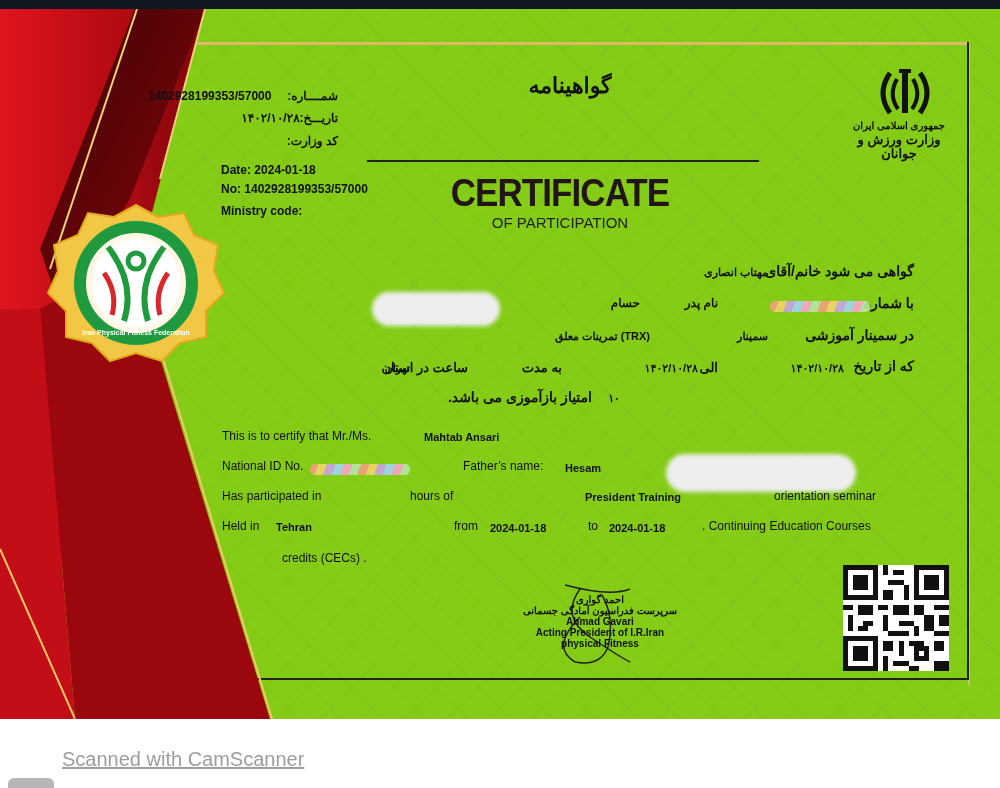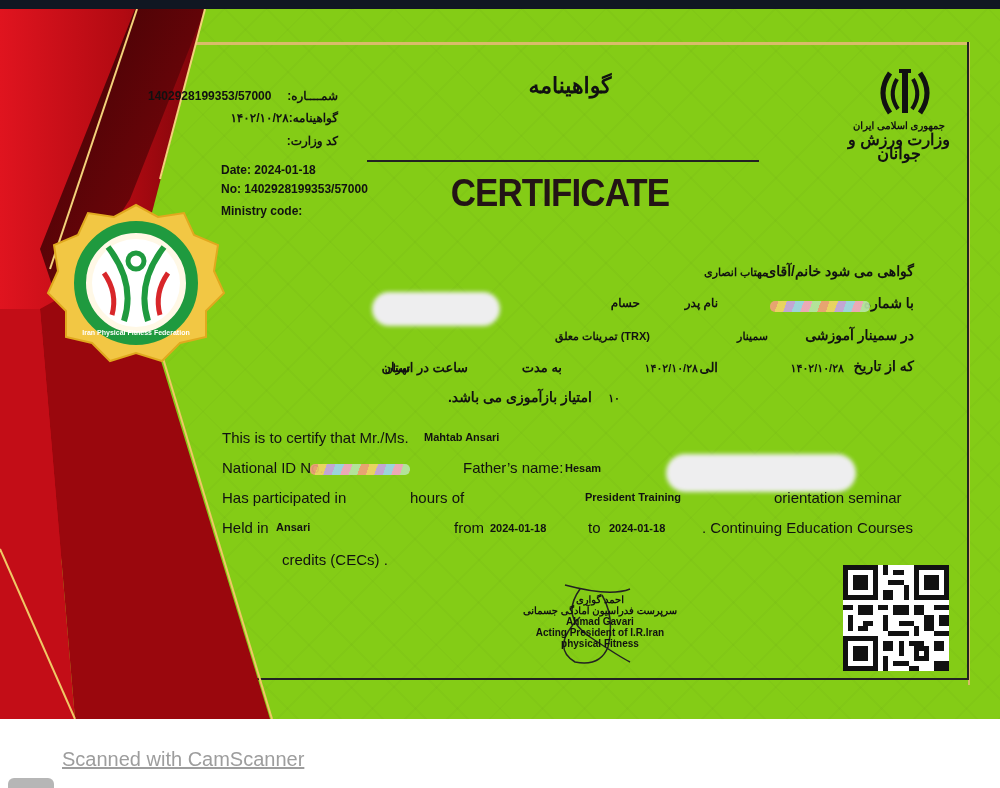--- a/index.html
+++ b/index.html
@@ -17,21 +17,21 @@
   .en-meta { position:absolute; left:221px; font-size:12px; color:#111; font-weight:bold; }
   .title-fa-small { position:absolute; left:470px; top:64px; width:200px; text-align:center; font-size:22px; font-weight:bold; color:#111; }
   .title-fa-big { position:absolute; left:400px; top:90px; width:340px; text-align:center; font-size:38px; font-weight:900; color:#111; letter-spacing:-1px; }
   .title-rule { position:absolute; left:367px; top:151px; width:392px; height:2px; background:#222; }
   .title-en { position:absolute; left:400px; top:163px; width:320px; text-align:center; font-size:38px; font-weight:bold; color:#231416; letter-spacing:-1px; transform:scaleX(0.92); }
   .subtitle-en { position:absolute; left:440px; top:205px; width:240px; text-align:center; font-size:15px; color:#222; }
   .emblem { position:absolute; left:872px; top:58px; width:66px; }
   .emblem-text { position:absolute; left:840px; top:110px; width:118px; text-align:center; font-size:10px; font-weight:bold; color:#111; line-height:14px; }
   .fa-line { position:absolute; right:86px; font-size:14px; font-weight:bold; color:#111; direction:rtl; }
   .fa-val { position:absolute; font-size:11px; font-weight:bold; color:#111; direction:rtl; }
-  .en-line { position:absolute; font-size:15px; color:#111; }
+  .en-line { position:absolute; font-size:12px; color:#111; }
   .en-val { position:absolute; font-size:11px; font-weight:bold; color:#111; }
   .redact-rainbow { position:absolute; height:11px; border-radius:5px;
     background: repeating-linear-gradient(110deg, #f2a07b 0 8px, #f3d469 8px 16px, #c9a3e8 16px 24px, #9fd5ef 24px 32px, #f6a6c7 32px 40px, #b8e6a8 40px 48px); opacity:0.9; }
   .redact-blur { position:absolute; background:#eeeeef; border-radius:40px; filter:blur(2px); }
   .seal { position:absolute; left:46px; top:194px; width:180px; height:160px; }
   .signature { position:absolute; left:520px; top:568px; width:160px; height:90px; }
   .sig-text { position:absolute; left:520px; top:585px; width:160px; text-align:center; font-size:10px; font-weight:bold; color:#111; line-height:11px; }
   .qr { position:absolute; left:843px; top:555px; width:106px; height:108px; }
   .footer { position:absolute; left:0; top:719px; width:1000px; height:69px; background:#ffffff; }
   .cs-logo { position:absolute; left:8px; top:735px; width:46px; height:45px; background:#b6b6b6; border-radius:6px; color:#fff; font-weight:bold; font-size:26px; text-align:center; line-height:44px; letter-spacing:-1px;margin-top:43px; }
@@ -78,49 +78,50 @@
     <path d="M62,44 Q90,80 78,118" stroke="#1f9a3f" stroke-width="6" fill="none"></path>
     <path d="M118,44 Q90,80 102,118" stroke="#1f9a3f" stroke-width="6" fill="none"></path>
     <path d="M58,70 Q72,90 66,112" stroke="#d8262a" stroke-width="5" fill="none"></path>
     <path d="M122,70 Q108,90 114,112" stroke="#d8262a" stroke-width="5" fill="none"></path>
     <text x="90" y="132" text-anchor="middle" font-size="7" fill="#ffffff" font-family="Liberation Sans, sans-serif" font-weight="bold">Iran Physical Fitness Federation</text>
   </svg>
 
   <div class="corner" style="left:148px; top:80px;">1402928199353/57000</div>
   <div class="corner fa" style="left:288px; top:80px; width:50px; text-align:right;">شمــــاره:</div>
   <div class="corner fa" style="left:232px; top:102px; width:106px; text-align:right;">
-    <span>گواهینامه:</span><span>۱۴۰۲/۱۰/۲۸</span>
+    <span>تاریـــخ:</span><span>۱۴۰۲/۱۰/۲۸</span>
   </div>
   <div class="corner fa" style="left:260px; top:125px; width:78px; text-align:right;">کد وزارت:</div>
 
   <div class="en-meta" style="top:154px;">
     <span>Date:</span>
     <span>2024-01-18</span>
   </div>
   <div class="en-meta" style="top:173px;">
     <span>No:</span>
     <span>1402928199353/57000</span>
   </div>
   <div class="en-meta" style="top:195px;">Ministry code:</div>
 
   <div class="title-fa-small fa">گواهینامه</div>
   <div class="title-rule"></div>
   <div class="title-en">CERTIFICATE</div>
+  <div class="subtitle-en">OF PARTICIPATION</div>
 
   <svg class="emblem" viewBox="0 0 66 52" height="52">
     <path d="M18,6 Q4,26 18,46" stroke="#111" stroke-width="5" fill="none"></path>
     <path d="M48,6 Q62,26 48,46" stroke="#111" stroke-width="5" fill="none"></path>
     <path d="M25,12 Q16,28 26,42" stroke="#111" stroke-width="4" fill="none"></path>
     <path d="M41,12 Q50,28 40,42" stroke="#111" stroke-width="4" fill="none"></path>
     <rect x="30" y="4" width="6" height="42" fill="#111"></rect>
     <rect x="27" y="2" width="12" height="4" fill="#111"></rect>
   </svg>
   <div class="emblem-text fa">
     <div>جمهوری اسلامی ایران</div>
-    <div style="font-size:16px;">وزارت ورزش و جوانان</div>
+    <div style="font-size:13px;">وزارت ورزش و جوانان</div>
   </div>
 
   <div class="fa-line" style="top:254px;">گواهی می شود خانم/آقای</div>
   <div class="fa-val" style="right:232px; top:257px;">مهتاب انصاری</div>
 
   <div class="fa-line" style="top:286px;">با شماره</div>
   <div class="redact-rainbow" style="left:770px; top:292px; width:100px;"></div>
   <div class="fa-val" style="right:282px; top:287px; font-size:12px;">نام پدر</div>
   <div class="fa-val" style="right:360px; top:287px; font-size:12px;">حسام</div>
   <div class="redact-blur" style="left:372px; top:283px; width:128px; height:34px;"></div>
@@ -148,21 +149,21 @@
   <div class="en-line" style="left:463px; top:450px;">Father’s name:</div>
   <div class="en-val" style="left:565px; top:453px;">Hesam</div>
   <div class="redact-blur" style="left:666px; top:445px; width:190px; height:38px;"></div>
 
   <div class="en-line" style="left:222px; top:480px;">Has participated in</div>
   <div class="en-line" style="left:410px; top:480px;">hours of</div>
   <div class="en-val" style="left:585px; top:482px;">President Training</div>
   <div class="en-line" style="left:774px; top:480px;">orientation seminar</div>
 
   <div class="en-line" style="left:222px; top:510px;">Held in</div>
-  <div class="en-val" style="left:276px; top:512px;">Ansari</div>
+  <div class="en-val" style="left:276px; top:512px;">Tehran</div>
   <div class="en-line" style="left:454px; top:510px;">from</div>
   <div class="en-val" style="left:490px; top:513px;">2024-01-18</div>
   <div class="en-line" style="left:588px; top:510px;">to</div>
   <div class="en-val" style="left:609px; top:513px;">2024-01-18</div>
   <div class="en-line" style="left:702px; top:510px;">. Continuing Education Courses</div>
 
   <div class="en-line" style="left:282px; top:542px;">credits (CECs) .</div>
 
   <svg class="signature" viewBox="0 0 160 90">
     <path d="M45,8 Q90,20 110,12 M60,12 Q40,40 70,60 Q100,80 110,85 M60,40 Q30,70 55,85 Q80,90 88,70 Q95,40 82,18" stroke="#222" stroke-width="1.5" fill="none"></path>

